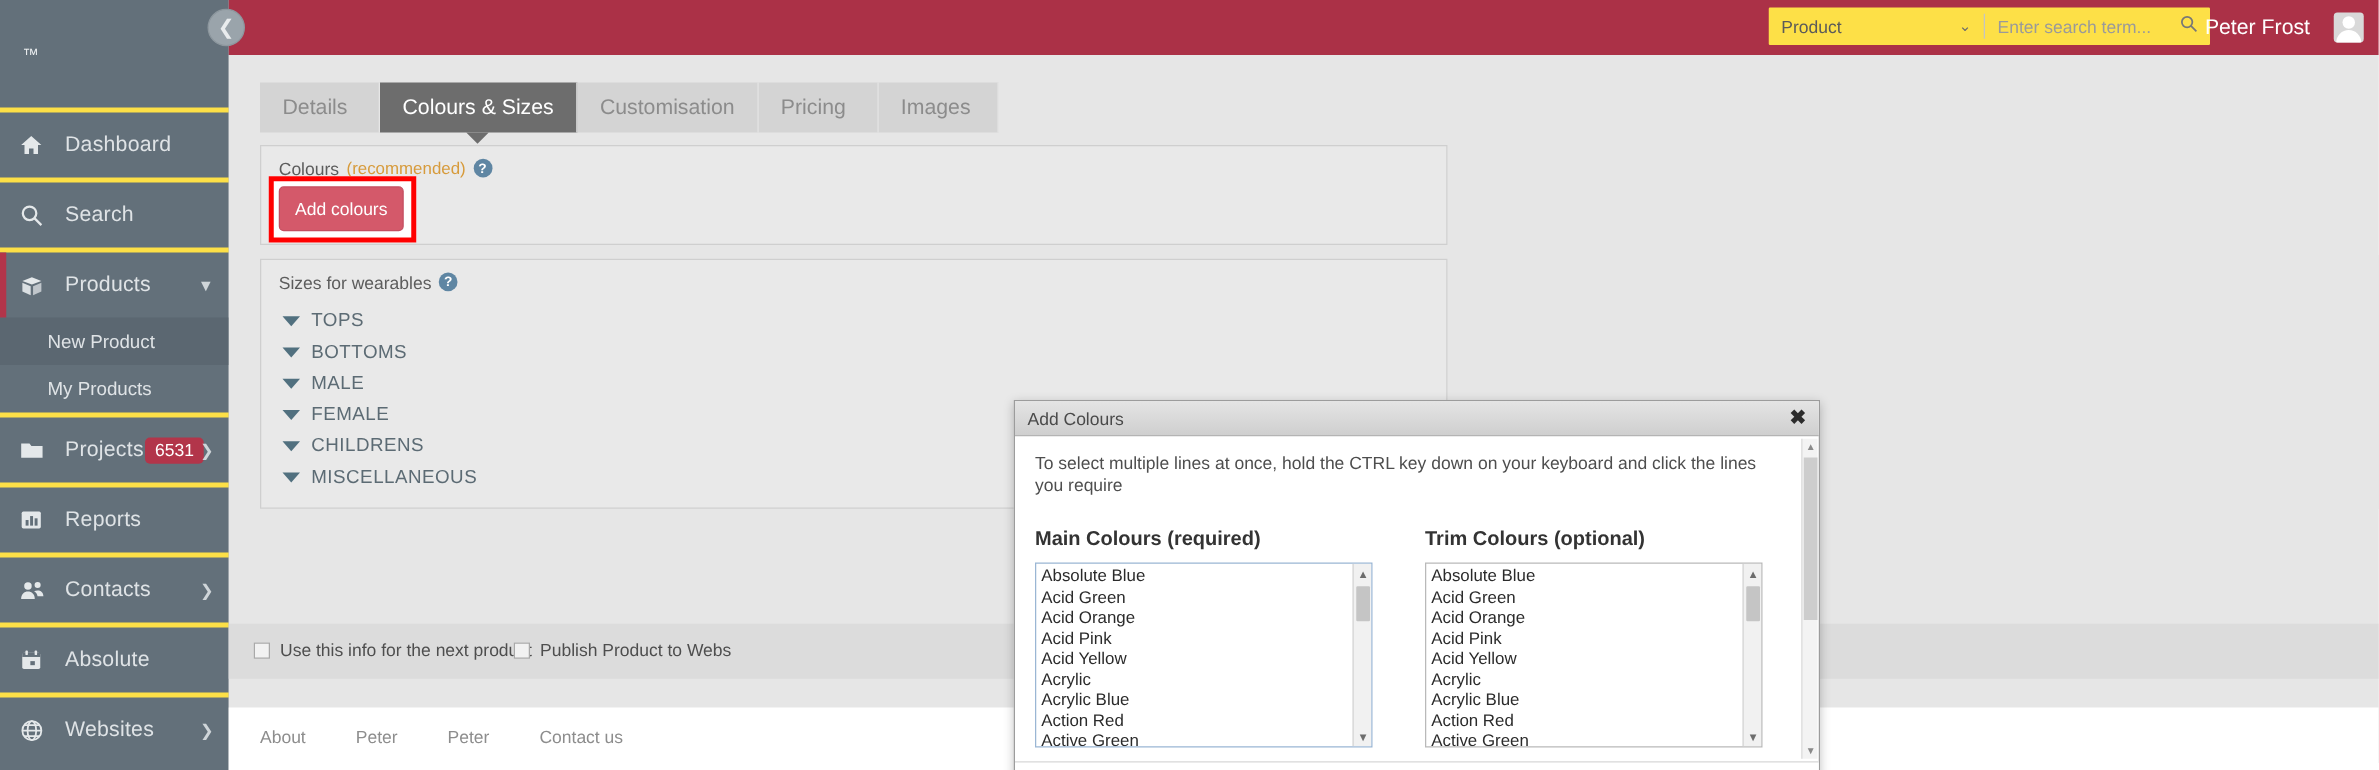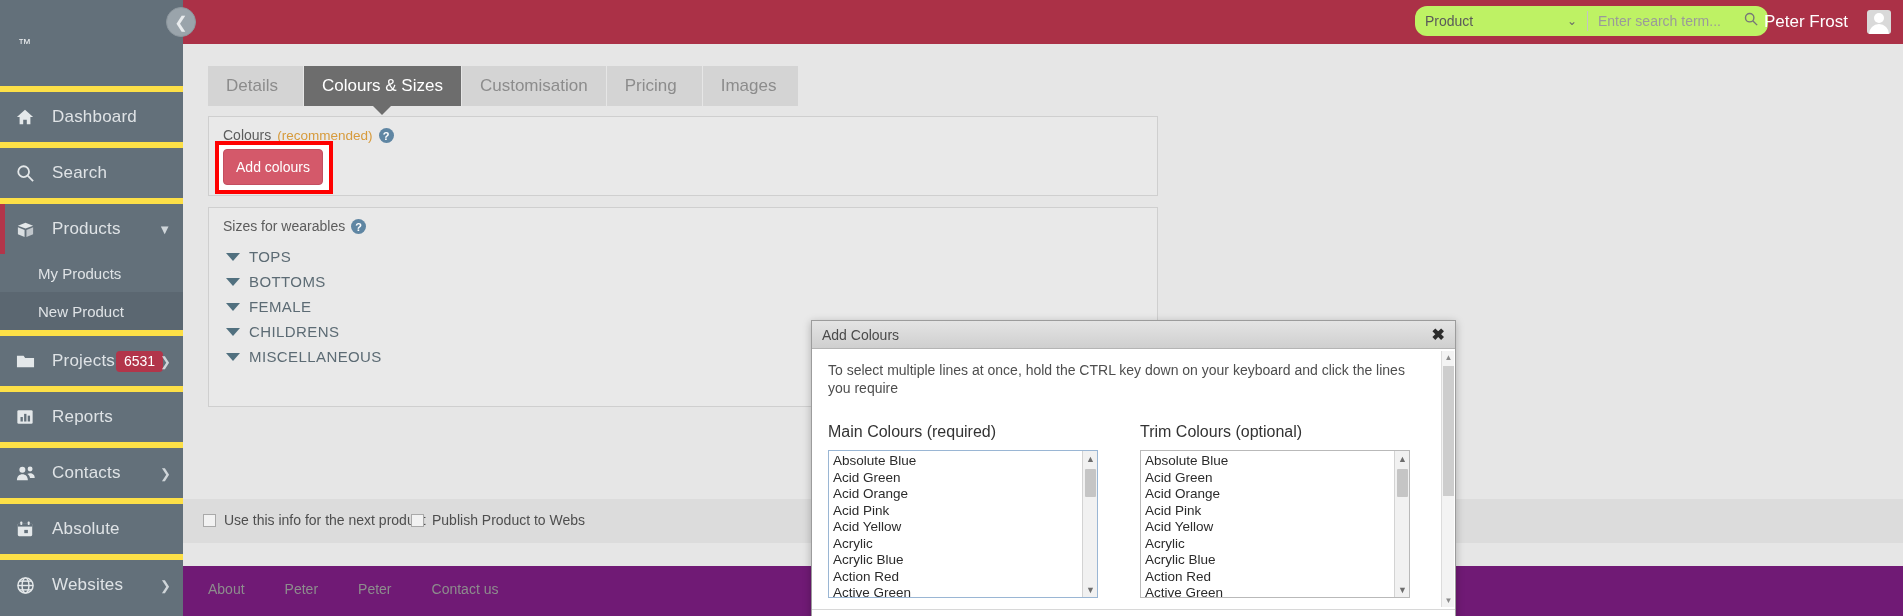--- a/index.html
+++ b/index.html
@@ -21,21 +21,21 @@
     display: flex; align-items: center; padding-left: 16px;
   }
   #logo-text {
     font-size: 58px; font-weight: 400; color: #e9ecee;
     letter-spacing: -1px; line-height: 58px;
     font-family: "DejaVu Sans", sans-serif;
   }
   #logo-tm { font-size: 13px; color: #e9ecee; vertical-align: super; margin-left: 2px; }
   .nav-item {
     position: relative; height: 56px; display: flex; align-items: center;
-    border-top: 6px solid #fde047; color: #dfe3e6; font-size: 17px;
+    border-top: 4px solid #fde047; color: #dfe3e6; font-size: 17px;
     padding-left: 16px; cursor: pointer;
   }
   .nav-item.active::before {
     content: ""; position: absolute; left: 0; top: 0; bottom: 0; width: 5px;
     background: #b2354a;
   }
   .nav-icon { width: 30px; display: flex; align-items: center; color: #e4e8ea; }
   .nav-label { margin-left: 6px; letter-spacing: 0.2px; }
   .nav-chevron { position: absolute; right: 12px; color: #cfd5d9; font-size: 13px; }
   .nav-badge {
@@ -55,21 +55,21 @@
   }
   #collapse-btn {
     position: absolute; left: -17px; top: 7px; width: 30px; height: 30px;
     border-radius: 50%; background: #9aa4ab;
     display: flex; align-items: center; justify-content: center;
     color: #e9ecee; font-size: 16px; cursor: pointer;
     border: 1px solid #8d979e;
   }
   #search-wrap {
     position: absolute; right: 135px; top: 6px; height: 30px;
-    display: flex; background: #bef264; border-radius: 12px; overflow: hidden; justify-content: space-between;
+    display: flex; background: #fde047; border-radius: 1px; overflow: hidden; justify-content: space-between;
   }
   #search-select {
     width: 172px; display: flex; align-items: center; justify-content: space-between;
     padding: 0 10px; font-size: 14px; color: #5a5a5a; cursor: pointer;
   }
   #search-select .chev { font-size: 12px; color: #6b6b6b; }
   #search-divider { width: 1px; background: #c4c4c4; margin: 5px 0; }
   #search-input-wrap {
     width: 180px; display: flex; align-items: center; position: relative;
   }
@@ -114,21 +114,21 @@
     border-left: 9px solid transparent; border-right: 9px solid transparent;
     border-top: 9px solid #6d6d6d;
   }
 
   .panel {
     position: absolute; left: 25px; background: #e9e9e9;
     border: 1px solid #cfcfcf; padding: 10px 14px;
   }
   #panel-colours { top: 72px; width: 950px; height: 80px; }
   #panel-sizes  { top: 163px; width: 950px; height: 200px; }
-  .panel-label { font-size: 14px; color: #5c5c5c; display: flex; align-items: flex-end; gap: 6px; }
+  .panel-label { font-size: 14px; color: #5c5c5c; display: flex; align-items: flex-start; gap: 6px; }
   .recommended { color: #d79b3c; font-size: 13.5px; }
   .help-badge {
     width: 15px; height: 15px; border-radius: 50%; background: #5f86a3;
     color: #fff; font-size: 11px; display: inline-flex; align-items: center;
     justify-content: center; cursor: pointer; font-weight: bold;
   }
   #add-colours-highlight {
     position: absolute; left: 6px; top: 24px; width: 118px; height: 53px;
     border: 4px solid #ff0000; background: #ffffff;
   }
@@ -151,42 +151,42 @@
 
   #checkbox-row { position: absolute; left: 0; top: 455px; width: 100%; height: 44px; background: #dcdcdc; }
   .cbx-item {
     position: absolute; top: 13px; display: flex; align-items: center; gap: 8px;
     font-size: 14px; color: #4e4e4e; cursor: pointer;
   }
   .cbx {
     width: 13px; height: 13px; border: 1px solid #a9a9a9; background: #f2f2f2;
   }
 
-  #footer { position: absolute; left: 0; bottom: 0; width: 100%; height: 50px; background: #701a75; }
+  #footer { position: absolute; left: 0; bottom: 0; width: 100%; height: 50px; background: #ffffff; }
   #footer-links { position: absolute; left: 25px; top: 15px; display: flex; gap: 40px; }
   .footer-link { color: #8d8d8d; font-size: 14px; text-decoration: none; cursor: pointer; }
 
   
   #modal {
     position: absolute; left: 628px; top: 276px; width: 645px; height: 338px;
     background: #ffffff; border: 1px solid #9c9c9c;
     box-shadow: 0 2px 8px rgba(0,0,0,0.25);
   }
   #modal-title-bar {
     height: 28px; background: linear-gradient(#e4e4e4,#cfcfcf);
     border-bottom: 1px solid #b4b4b4; display: flex; align-items: center;
     padding: 0 10px; justify-content: space-between; cursor: move;
   }
   #modal-title { font-size: 14px; color: #4a4a4a; }
   #modal-close { font-size: 16px; color: #2c2c2c; cursor: pointer; font-weight: bold; line-height: 1; }
   #modal-body { position: absolute; left: 0; top: 28px; right: 0; bottom: 48px; padding: 12px 16px 0 16px; overflow: hidden; }
   #modal-instruction { font-size: 14px; color: #4e4e4e; line-height: 18px; width: 600px; }
   #lists { display: flex; gap: 42px; margin-top: 26px; }
   .list-col { width: 270px; }
-  .list-heading { font-size: 16px; color: #333; font-weight: normal; margin-bottom: 9px; }
+  .list-heading { font-size: 16px; color: #333; font-weight: bold; margin-bottom: 9px; }
   .listbox {
     height: 148px; border: 1px solid #9ab6d4; background: #fff;
     position: relative; overflow: hidden;
   }
   .listbox.plain { border: 1px solid #b9b9b9; }
   .listbox ul { list-style: none; padding: 2px 0 0 4px; }
   .listbox li { font-size: 13.5px; color: #2b2b2b; line-height: 16.5px; white-space: nowrap; }
   .lb-scroll {
     position: absolute; right: 0; top: 0; width: 15px; height: 100%;
     background: #f1f1f1; border-left: 1px solid #d3d3d3;
@@ -255,25 +255,25 @@
           <span class="nav-icon">
             <svg width="19" height="19" viewBox="0 0 20 20" fill="currentColor">
               <path d="M2 6 L10 3 L18 6 L10 9 Z"></path>
               <path d="M2 7.5 V15 L9 18 V10.5 Z" opacity="0.92"></path>
               <path d="M18 7.5 V15 L11 18 V10.5 Z" opacity="0.72"></path>
             </svg>
           </span>
           <span class="nav-label">Products</span>
           <span class="nav-chevron">▼</span>
         </div>
+        <div class="sub-item active">
+          <span>New Product</span>
+        </div>
         <div class="sub-item">
           <span>My Products</span>
-        </div>
-        <div class="sub-item active">
-          <span>New Product</span>
         </div>
         <div class="nav-item">
           <span class="nav-icon">
             <svg width="19" height="19" viewBox="0 0 20 20" fill="currentColor">
               <path d="M1 4 H8 L9.6 6.2 H19 V16 H1 Z"></path>
             </svg>
           </span>
           <span class="nav-label">Projects</span>
           <span class="nav-badge">6531</span>
           <span class="nav-chevron">❯</span>
@@ -391,20 +391,24 @@
         <span class="help-badge">?</span>
       </div>
       <div id="size-groups" style="margin-top:14px">
           <div class="size-group">
             <span class="tri-down"></span>
             <span>TOPS</span>
           </div>
           <div class="size-group">
             <span class="tri-down"></span>
             <span>BOTTOMS</span>
+          </div>
+          <div class="size-group">
+            <span class="tri-down"></span>
+            <span>MALE</span>
           </div>
           <div class="size-group">
             <span class="tri-down"></span>
             <span>FEMALE</span>
           </div>
           <div class="size-group">
             <span class="tri-down"></span>
             <span>CHILDRENS</span>
           </div>
           <div class="size-group">

